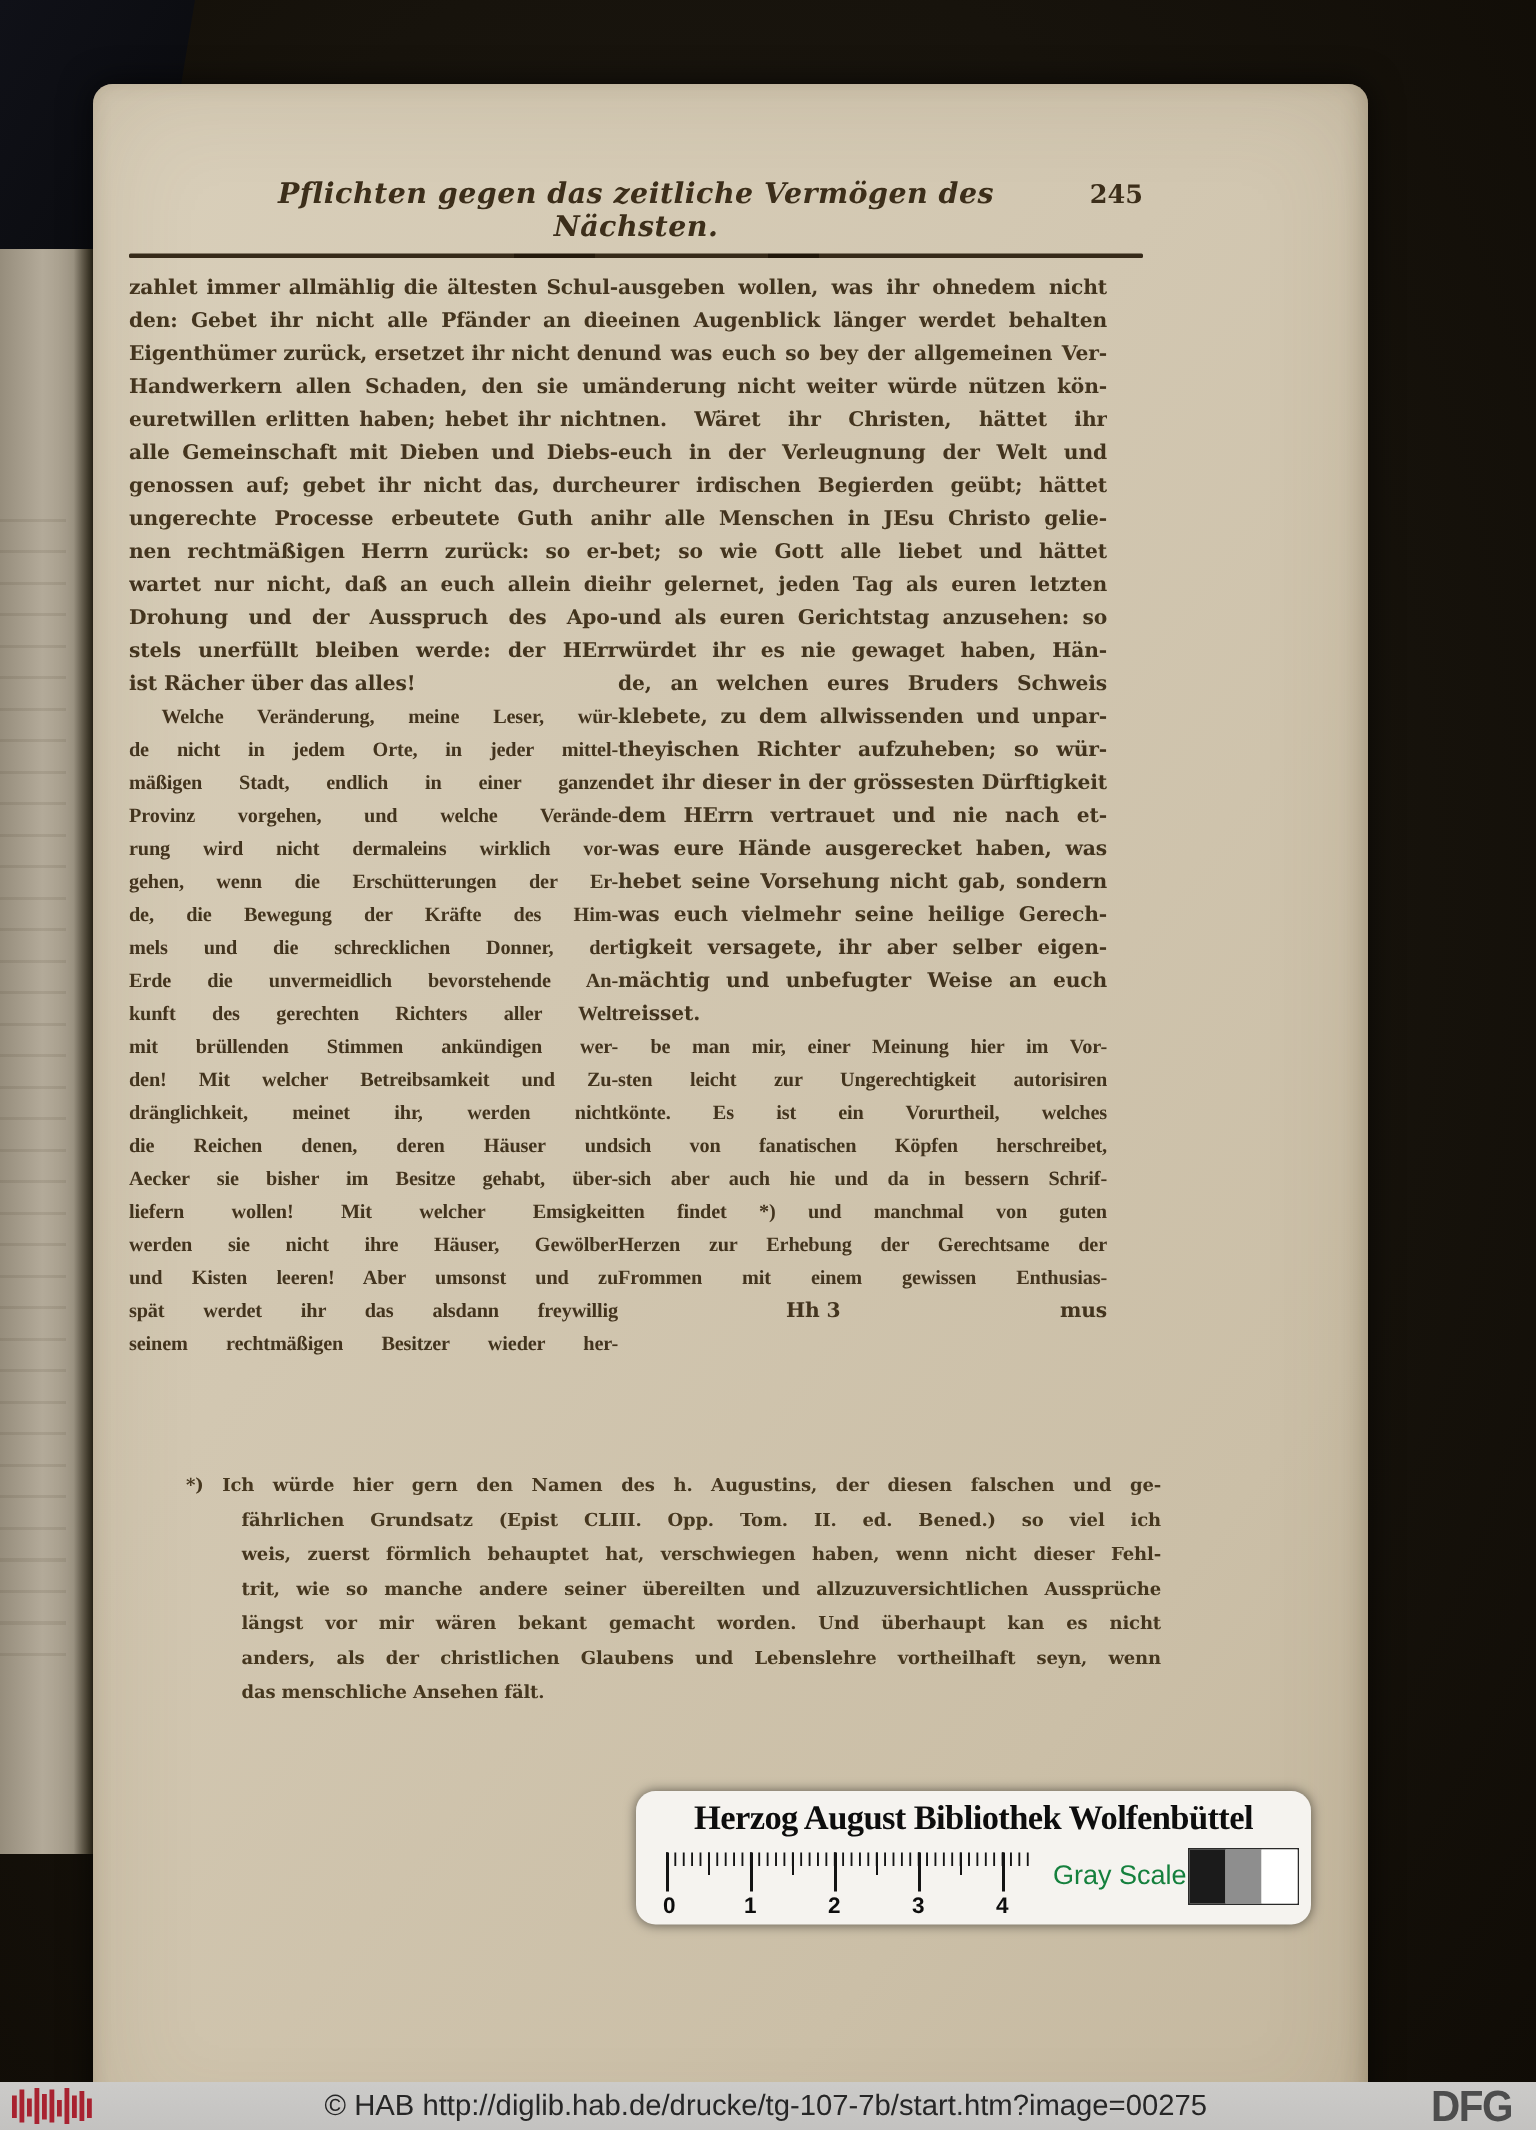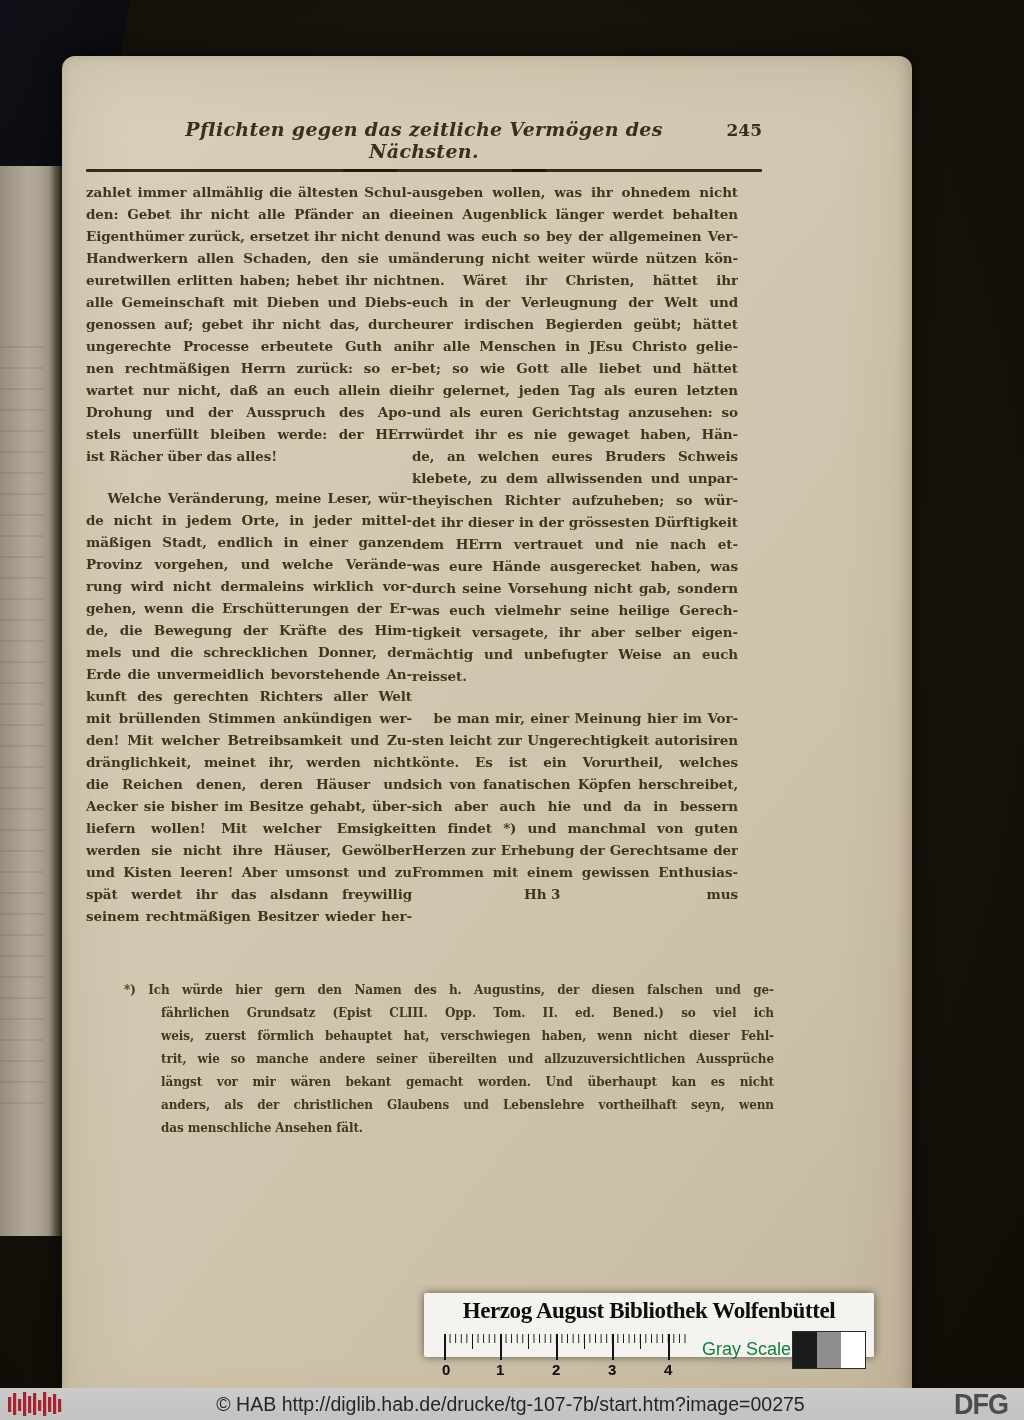--- a/index.html
+++ b/index.html
@@ -33,40 +33,40 @@
   }
   .textblock{position:absolute;left:24px;top:62px;width:676px;color:#41331e;}
   .header-row{display:flex;align-items:baseline;font-weight:bold;font-style:italic;font-size:19px;color:#3c2e1a;}
   .header-title{flex:1;text-align:center;padding-left:46px;letter-spacing:.3px;}
   .page-number{width:46px;text-align:right;font-style:normal;font-size:17px;}
   .header-rule{height:3px;margin-top:7px;border-radius:1px;
     background:linear-gradient(to right,#362a19 0 38%,#241a0c 38% 46%,#362a19 46% 63%,#20170a 63% 68%,#362a19 68% 100%);}
   .columns{display:flex;margin-top:9px;
     font-size:13.5px;line-height:22px;font-weight:bold;letter-spacing:-.1px;color:#43341e;}
   .col{width:326px;}
-  .para + .para{margin-top:20px;}
+  .para + .para{font-family:Liberation Serif, serif;}
   .tline{text-align:justify;height:22px;overflow:hidden;}
   .tline::after{content:"";display:inline-block;width:100%;height:0;}
   .tline.nojust{text-align:left;}
   .tline.nojust::after{width:0;}
   .para.indent .tline:first-child{text-indent:1.6em;}
   .sig-line{display:flex;height:22px;}
   .sig-mark{margin-left:112px;}
   .catchword{margin-left:auto;}
   .footnote{position:absolute;left:62px;top:923px;width:650px;
     font-size:12px;line-height:23px;font-weight:bold;letter-spacing:-.1px;color:#46371f;}
   .fn-line{text-align:justify;height:23px;overflow:hidden;margin-left:37px;}
   .fn-line::after{content:"";display:inline-block;width:100%;height:0;}
   .fn-line:first-child{margin-left:0;}
   .fn-line.nojust{text-align:left;}
   .fn-line.nojust::after{width:0;}
   
   .lib-label{
-    position:absolute;left:424px;top:1293px;width:450px;height:64px;z-index:4;
-    background:#f5f3ef;border-radius:2px;box-shadow:0 0 8px rgba(0,0,0,.55);
+    position:absolute;left:424px;top:1194px;width:450px;height:89px;z-index:4;
+    background:#f5f3ef;border-radius:13px;box-shadow:0 0 8px rgba(0,0,0,.55);
   }
   .lib-title{margin-top:5px;text-align:center;font-family:"Liberation Serif",serif;font-weight:bold;
     font-size:23px;letter-spacing:-.4px;color:#0d0d0d;}
   .ruler{position:absolute;left:20px;top:41px;width:244px;height:44px;}
   .ruler-ticks{height:26px;
     background-image:
       linear-gradient(to right,#141414 0 2px,transparent 2px),
       linear-gradient(to right,#141414 0 1.5px,transparent 1.5px),
       linear-gradient(to right,#141414 0 1px,transparent 1px);
     background-size:56px 26px,28px 15px,5.6px 9px;
@@ -162,21 +162,21 @@
               <div class="tline">bet; so wie Gott alle liebet und hättet</div>
               <div class="tline">ihr gelernet, jeden Tag als euren letzten</div>
               <div class="tline">und als euren Gerichtstag anzusehen: so</div>
               <div class="tline">würdet ihr es nie gewaget haben, Hän-</div>
               <div class="tline">de, an welchen eures Bruders Schweis</div>
               <div class="tline">klebete, zu dem allwissenden und unpar-</div>
               <div class="tline">theyischen Richter aufzuheben; so wür-</div>
               <div class="tline">det ihr dieser in der grössesten Dürftigkeit</div>
               <div class="tline">dem HErrn vertrauet und nie nach et-</div>
               <div class="tline">was eure Hände ausgerecket haben, was</div>
-              <div class="tline">durch seine Vorsehung nicht gab, sondern</div>
+              <div class="tline">hebet seine Vorsehung nicht gab, sondern</div>
               <div class="tline">was euch vielmehr seine heilige Gerech-</div>
               <div class="tline">tigkeit versagete, ihr aber selber eigen-</div>
               <div class="tline">mächtig und unbefugter Weise an euch</div>
               <div class="tline nojust">reisset.</div>
             </div>
             <div class="para indent">
               <div class="tline">be man mir, einer Meinung hier im Vor-</div>
               <div class="tline">sten leicht zur Ungerechtigkeit autorisiren</div>
               <div class="tline">könte. Es ist ein Vorurtheil, welches</div>
               <div class="tline">sich von fanatischen Köpfen herschreibet,</div>

